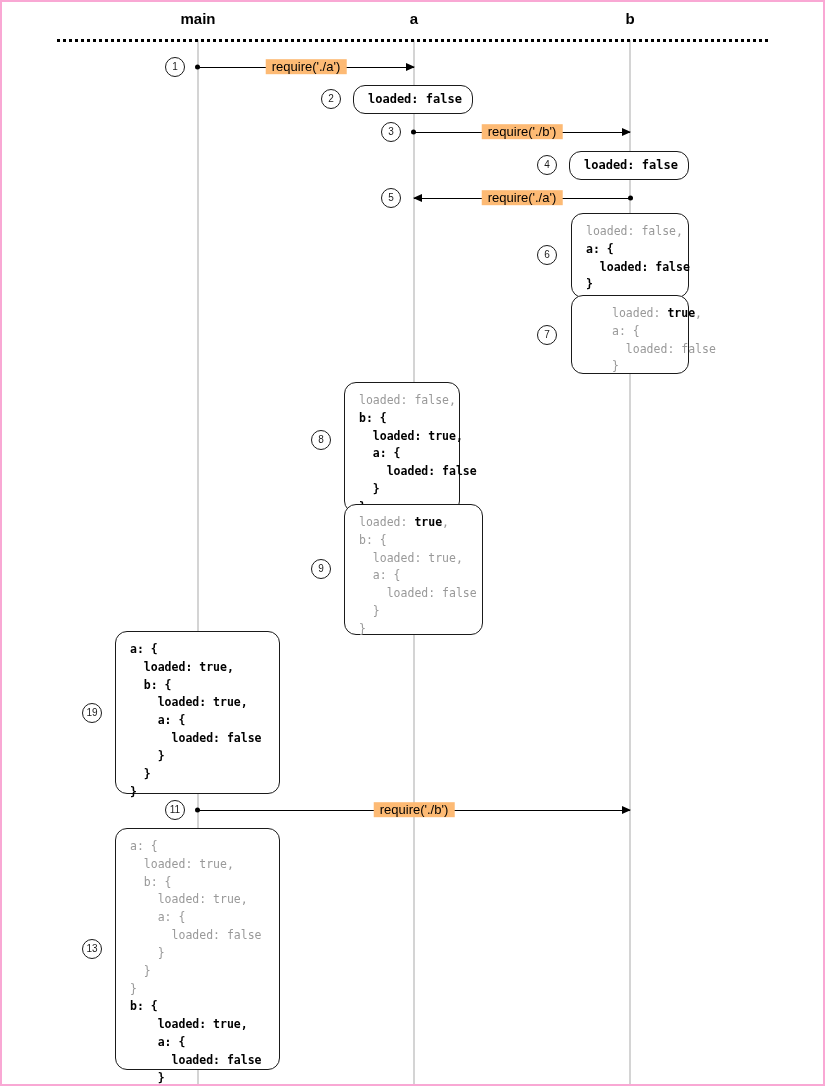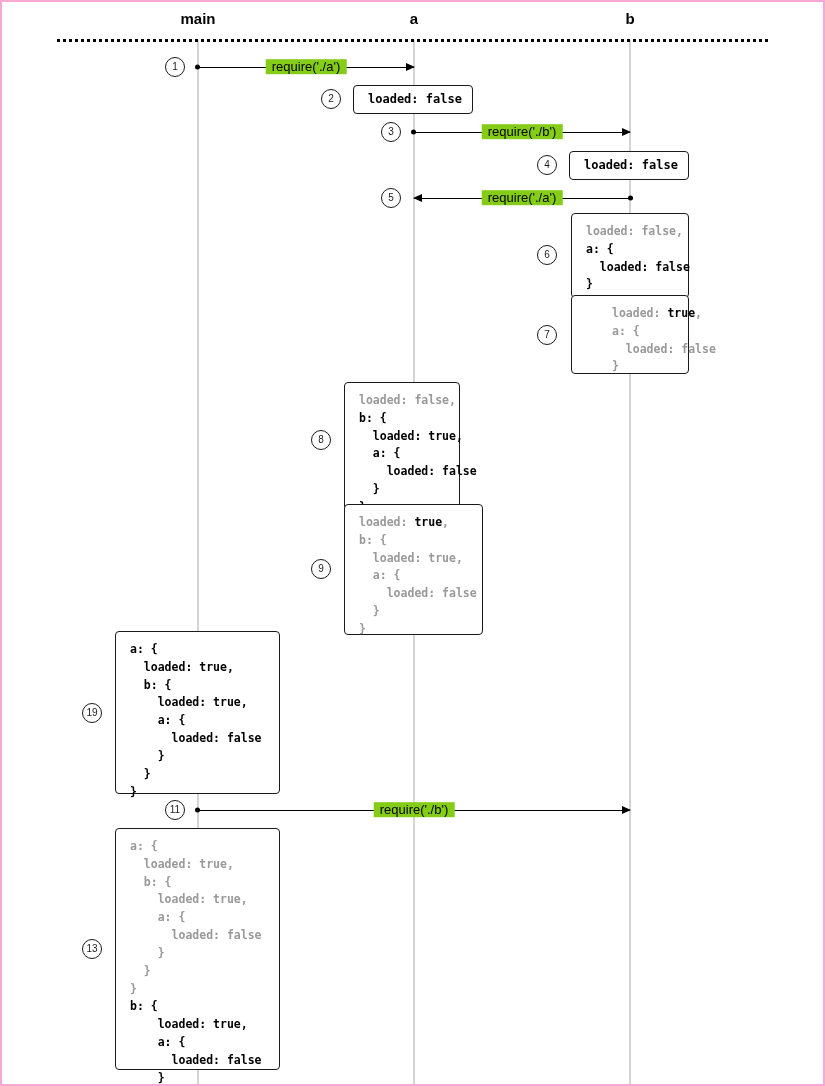--- a/index.html
+++ b/index.html
@@ -75,21 +75,21 @@
     left: 0; right: 0;
     top: 50%;
     height: 0;
     border-top: 1.6px solid #000000;
   }
   .msg .label {
     position: absolute;
     left: 50%;
     top: 50%;
     transform: translate(-50%, -52%);
-    background: #84cc16;
+    background: #fdba74;
     padding: 0 6px;
     font-size: 13px;
     color: #000000;
     white-space: nowrap;
     font-family: "Liberation Sans", sans-serif;
   }
   .msg .head-right {
     position: absolute;
     right: -1px;
     top: 50%;
@@ -126,21 +126,21 @@
     width: 5px; height: 5px;
     background: #000000;
     border-radius: 50%;
   }
 
   
   .state-box {
     position: absolute;
     background: #ffffff;
     border: 1.6px solid #1a1a1a;
-    border-radius: 4px;
+    border-radius: 12px;
     box-sizing: border-box;
     font-family: "DejaVu Sans Mono", monospace;
     font-size: 11.5px;
     line-height: 1.55;
     white-space: pre;
     color: #999999;
     z-index: 6;
     padding: 9px 14px;
   }
   .state-box.one-line {
@@ -148,21 +148,21 @@
     font-size: 12px;
     color: #000000;
     font-weight: bold;
   }
   .state-box b {
     color: #000000;
     font-weight: bold;
   }
   .state-box .g {
     color: #999999;
-    font-weight: bold;
+    font-weight: normal;
   }
 </style>
 </head>
 <body>
 
 <div id="page">
 
   <div class="lifeline" style="left:195px"></div>
   <div class="lifeline" style="left:411px"></div>
   <div class="lifeline" style="left:627px"></div>

